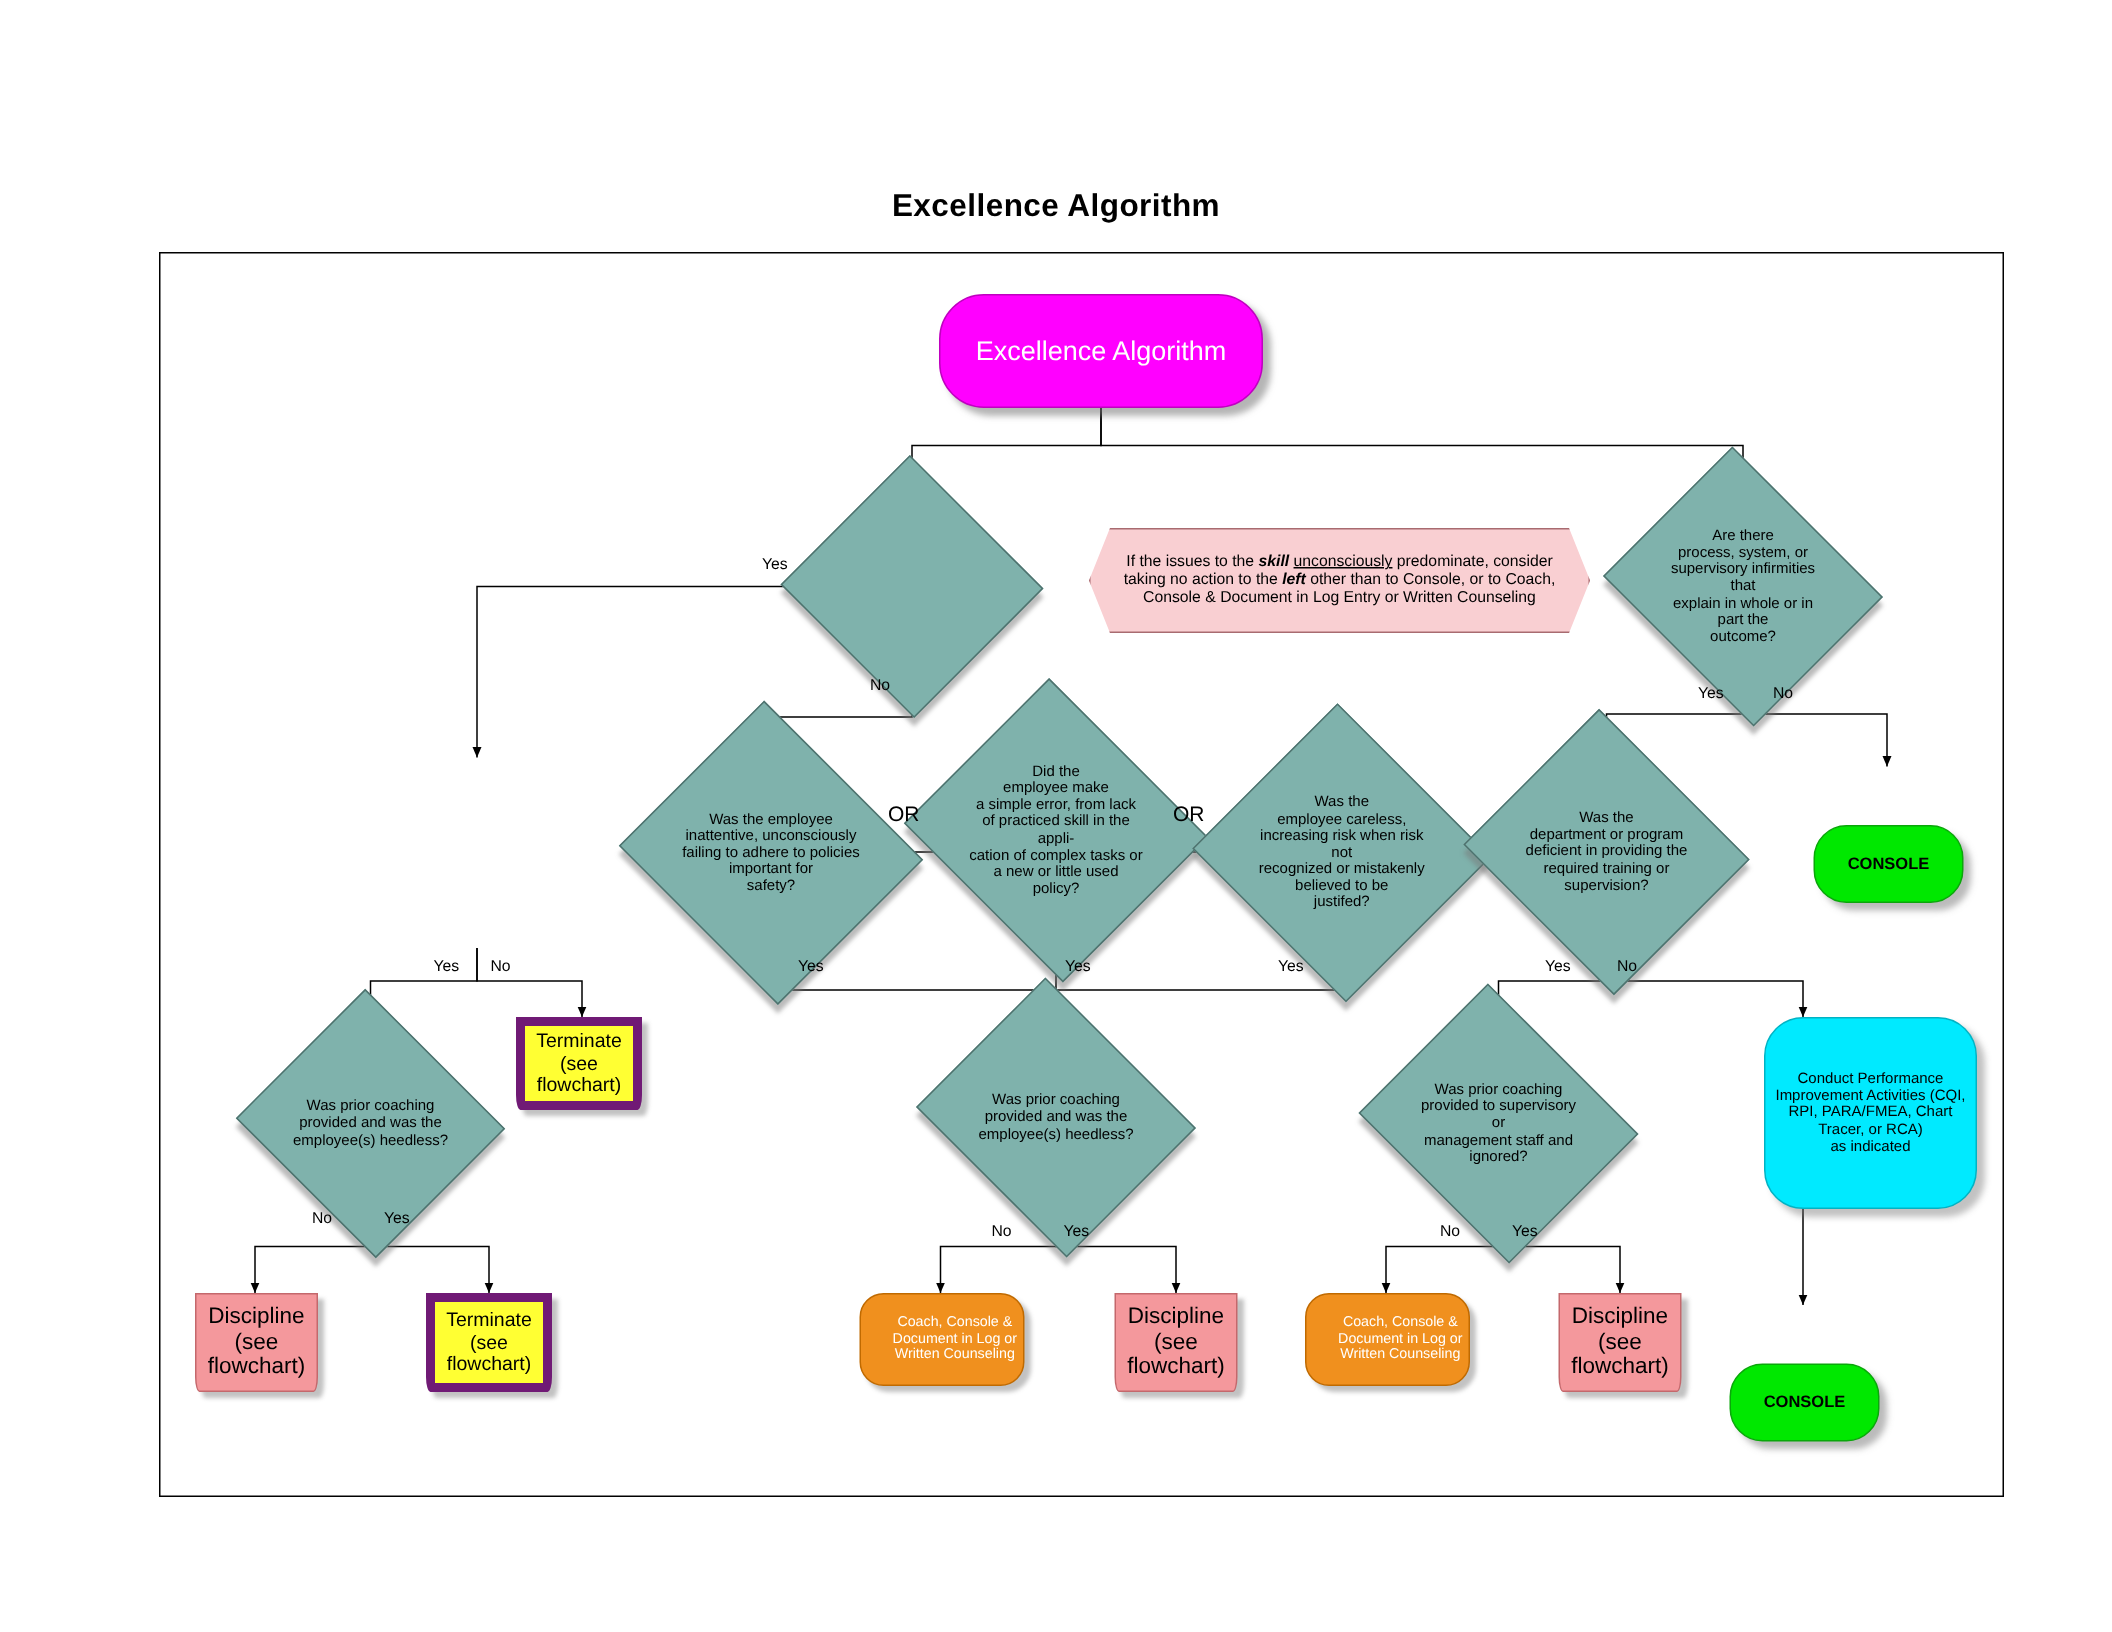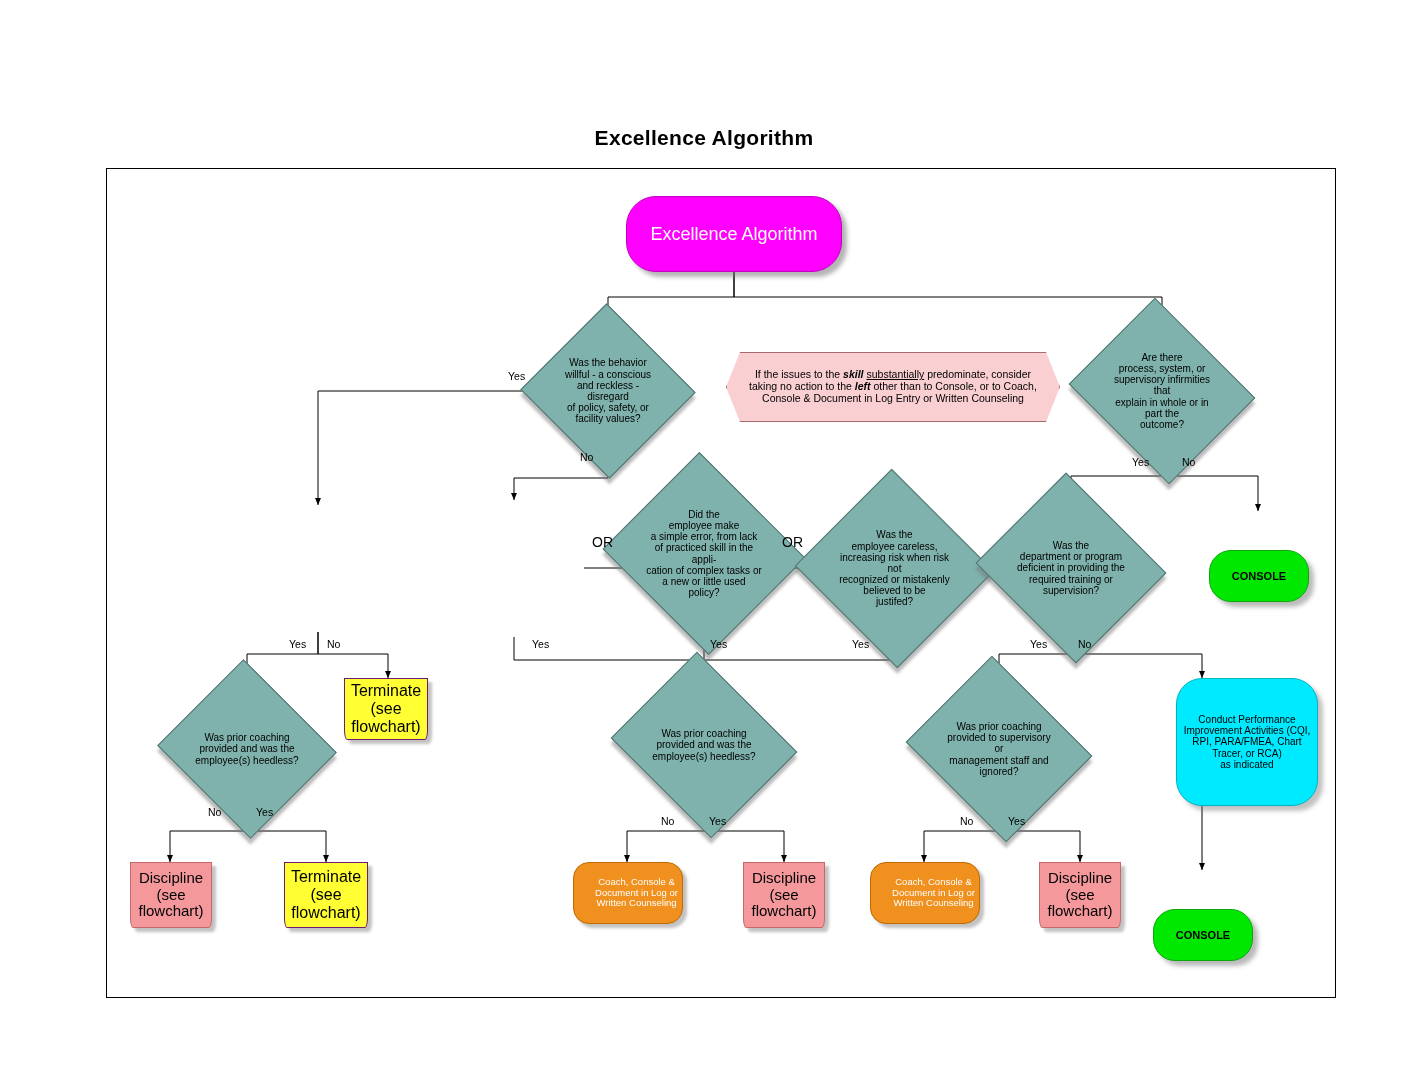--- a/index.html
+++ b/index.html
@@ -106,22 +106,22 @@
     border-radius: 22px;
     font-size: 11px;
     font-weight: bold;
     box-shadow: 5px 5px 4px rgba(120,120,120,0.5);
     margin-top: 39px;
   }
 
   
   .note-yellow {
     background: #ffff33;
-    border: 1px solid #701a75;
-    font-size: 16px;
+    border: 6px solid #701a75;
+    font-size: 13px;
     box-shadow: 4px 4px 3px rgba(120,120,120,0.45);
   }
   
   .doc-pink {
     background: #f4989c;
     border: 1px solid #c4686c;
     font-size: 15px;
     box-shadow: 4px 4px 3px rgba(120,120,120,0.45);
   }
   .wavybottom {
@@ -222,42 +222,45 @@
       <path d="M776,568 L824,568" marker-end="url(#arrow)"></path>
     </g>
   </svg>
 
   <div class="node start" style="left:626px; top:196px; width:216px; height:76px;">
     <span class="txt">Excellence Algorithm</span>
   </div>
 
   <div class="node diamond" style="left:545px; top:330px; width:126px; height:122px;">
     <div class="shape"></div>
-    <span class="txt">Was the behavior
-willful - a conscious
-and reckless - disregard
-of policy, safety, or
-facility values?</span>
   </div>
 
   <div class="node banner" style="left:726px; top:352px; width:334px; height:70px;">
-    <span class="txt">If the issues to the <b>skill</b> <u>substantially</u> predominate, consider taking no action to the <b>left</b> other than to Console,  or to Coach, Console &amp; Document in Log Entry or Written Counseling</span>
+    <span class="txt">If the issues to the <b>skill</b> <u>unconsciously</u> predominate, consider taking no action to the <b>left</b> other than to Console,  or to Coach, Console &amp; Document in Log Entry or Written Counseling</span>
   </div>
 
   <div class="node diamond" style="left:1091px; top:330px; width:142px; height:122px;">
     <div class="shape"></div>
     <span class="txt">Are there
 process, system,  or
 supervisory infirmities that
 explain in whole or in
 part the
 outcome?</span>
   </div>
 
 
+  <div class="node diamond" style="left:439px; top:500px; width:150px; height:137px;">
+    <div class="shape"></div>
+    <span class="txt">Was the employee
+inattentive, unconsciously
+failing to adhere to policies
+important for
+safety?</span>
+  </div>
 
   <div class="node diamond" style="left:629px; top:485px; width:150px; height:137px;justify-content:flex-end;">
     <div class="shape"></div>
     <span class="txt">Did the
 employee make
 a simple error, from lack
 of practiced skill in the appli-
 cation of complex tasks or
 a new or little used
 policy?</span>

